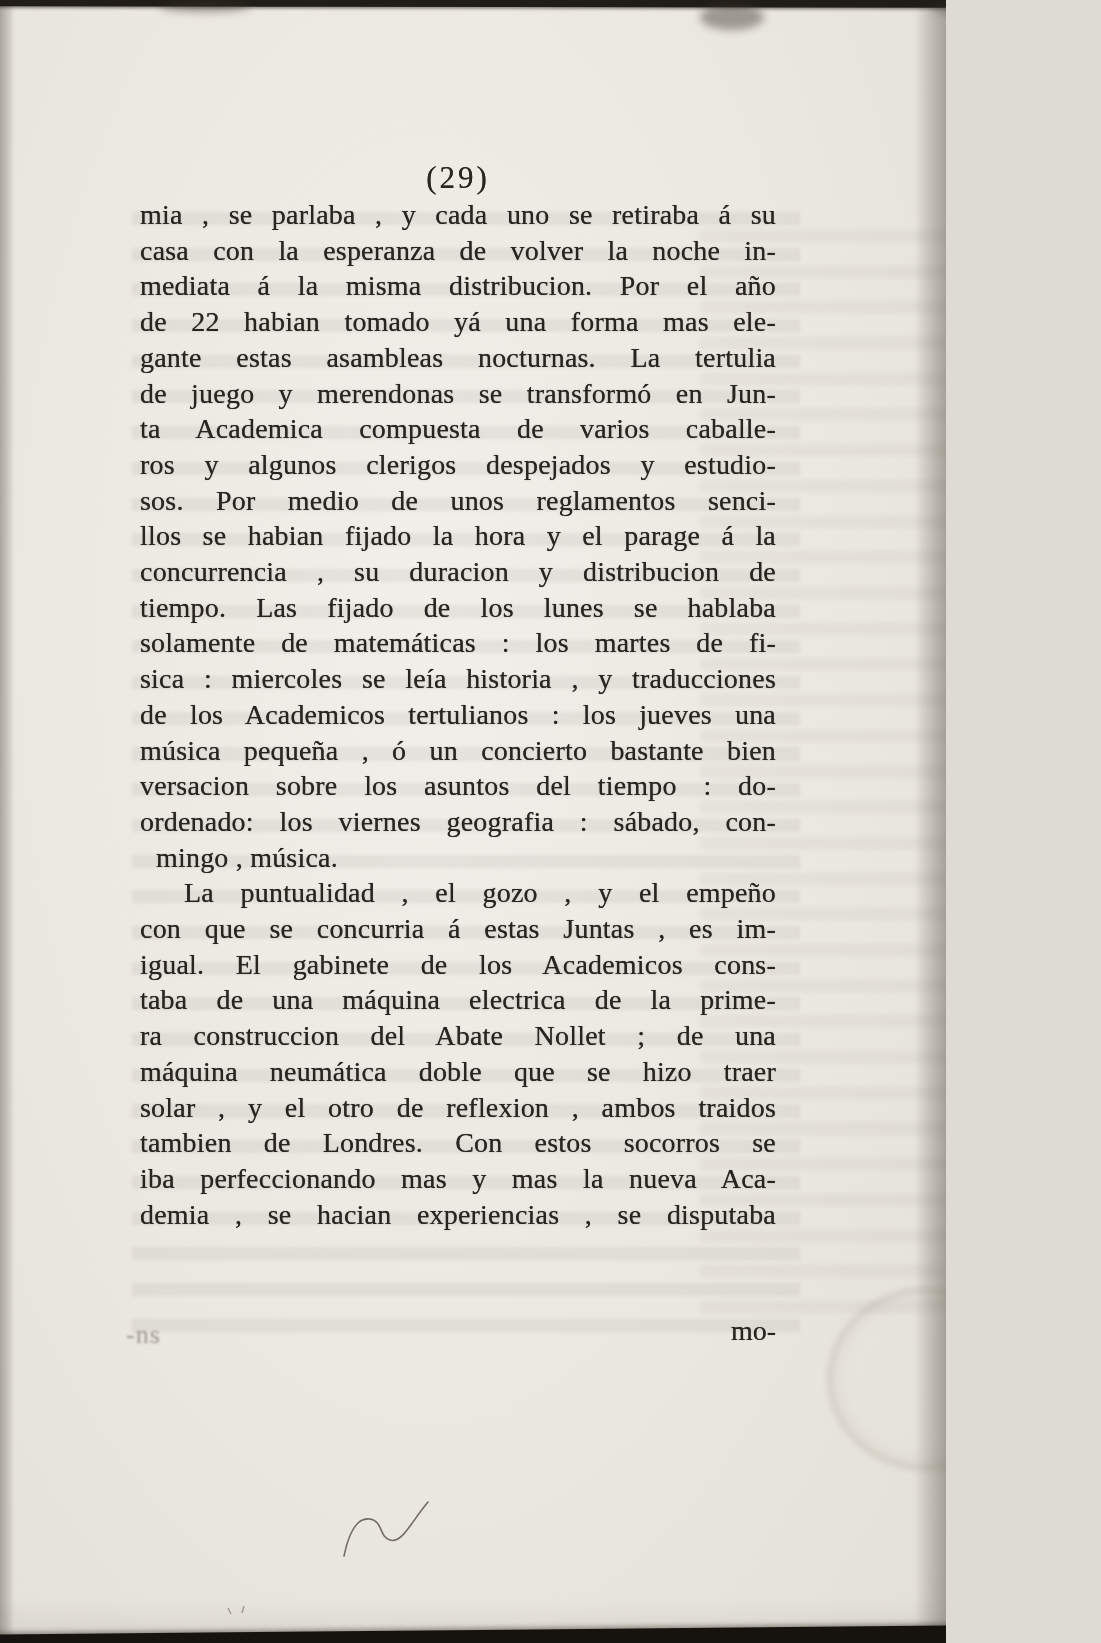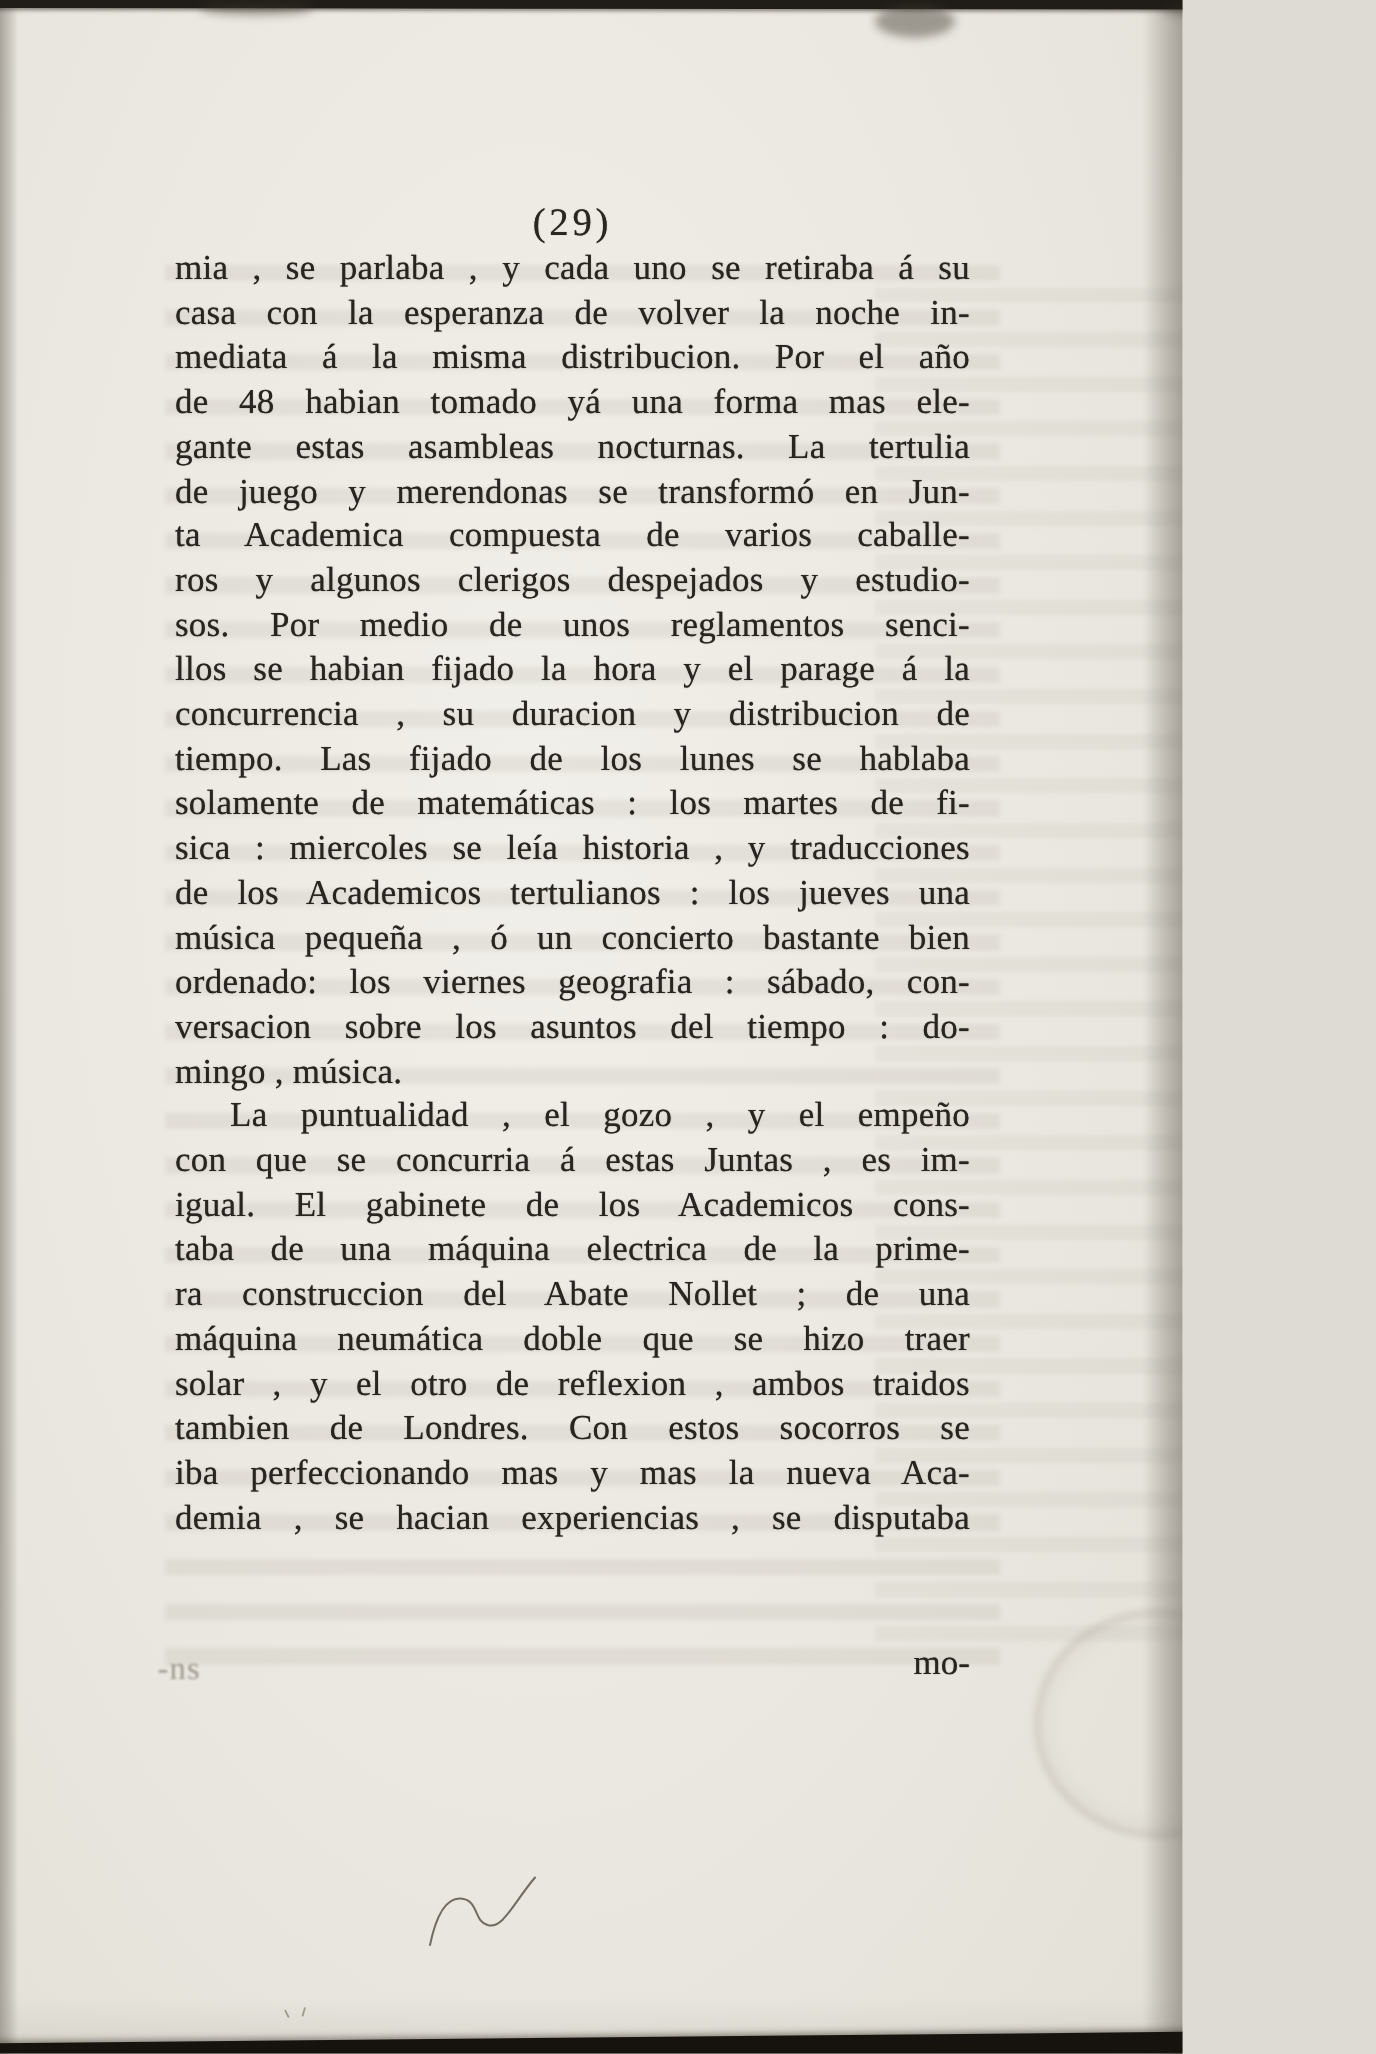--- a/index.html
+++ b/index.html
@@ -34,21 +34,21 @@
       rgba(104,98,87,0.06) 0px, rgba(104,98,87,0.06) 12px,
       rgba(104,98,87,0) 12px, rgba(104,98,87,0) 35.7px);
     filter:blur(2px);}
   
   .pagenum{position:absolute;left:140px;top:160px;width:636px;text-align:center;
     font-size:31px;letter-spacing:3px;color:#2a2620;text-shadow:0 0 0.6px rgba(42,38,32,0.85);}
   .text-block{position:absolute;left:140px;top:197px;width:636px;
     font-size:28px;line-height:35.7px;color:#282420;letter-spacing:0.2px;
     text-shadow:0 0 0.7px rgba(40,36,30,0.8);}
   .text-block .line{text-align:justify;text-align-last:justify;white-space:normal;}
-  .text-block .line.nojust{text-align:left;text-align-last:left;}
+  .text-block .line.nojust{text-align:left;text-align-last:left;margin-left:16px;}
   .text-block .line.indent{padding-left:44px;}
   .catchword-row{position:absolute;left:140px;top:1313px;width:636px;text-align:right;
     padding-right:0;font-size:28px;line-height:35.7px;color:#282420;
     text-shadow:0 0 0.7px rgba(40,36,30,0.8);}
   .catchword-row span{}
   .showthrough-mark{position:absolute;left:126px;top:1320px;font-size:26px;
     color:rgba(112,105,93,0.62);filter:blur(0.8px);letter-spacing:1px;}
   
   .stamp{position:absolute;left:828px;top:1288px;width:192px;height:176px;border-radius:50%;
     border:3px solid rgba(142,134,119,0.35);filter:blur(3px);
@@ -62,35 +62,35 @@
 
   <div class="ghost"></div>
   <div class="ghost2"></div>
 
   <div class="pagenum">(29)</div>
 
   <div class="text-block">
       <div class="line">mia , se parlaba , y cada uno se retiraba á su</div>
       <div class="line">casa con la esperanza de volver la noche in-</div>
       <div class="line">mediata á la misma distribucion. Por el año</div>
-      <div class="line">de 48 habian tomado yá una forma mas ele-</div>
+      <div class="line">de 22 habian tomado yá una forma mas ele-</div>
       <div class="line">gante estas asambleas nocturnas. La tertulia</div>
       <div class="line">de juego y merendonas se transformó en Jun-</div>
       <div class="line">ta Academica compuesta de varios caballe-</div>
       <div class="line">ros y algunos clerigos despejados y estudio-</div>
       <div class="line">sos. Por medio de unos reglamentos senci-</div>
       <div class="line">llos se habian fijado la hora y el parage á la</div>
       <div class="line">concurrencia , su duracion y distribucion de</div>
       <div class="line">tiempo. Las fijado de los lunes se hablaba</div>
       <div class="line">solamente de matemáticas : los martes de fi-</div>
       <div class="line">sica : miercoles se leía historia , y traducciones</div>
       <div class="line">de los Academicos tertulianos : los jueves una</div>
       <div class="line">música pequeña , ó un concierto bastante bien</div>
+      <div class="line">versacion sobre los asuntos del tiempo : do-</div>
       <div class="line">ordenado: los viernes geografia : sábado, con-</div>
-      <div class="line">versacion sobre los asuntos del tiempo : do-</div>
       <div class="line nojust">mingo , música.</div>
       <div class="line indent">La puntualidad , el gozo , y el empeño</div>
       <div class="line">con que se concurria á estas Juntas , es im-</div>
       <div class="line">igual. El gabinete de los Academicos cons-</div>
       <div class="line">taba de una máquina electrica de la prime-</div>
       <div class="line">ra construccion del Abate Nollet ; de una</div>
       <div class="line">máquina neumática doble que se hizo traer</div>
       <div class="line">solar , y el otro de reflexion , ambos traidos</div>
       <div class="line">tambien de Londres. Con estos socorros se</div>
       <div class="line">iba perfeccionando mas y mas la nueva Aca-</div>

